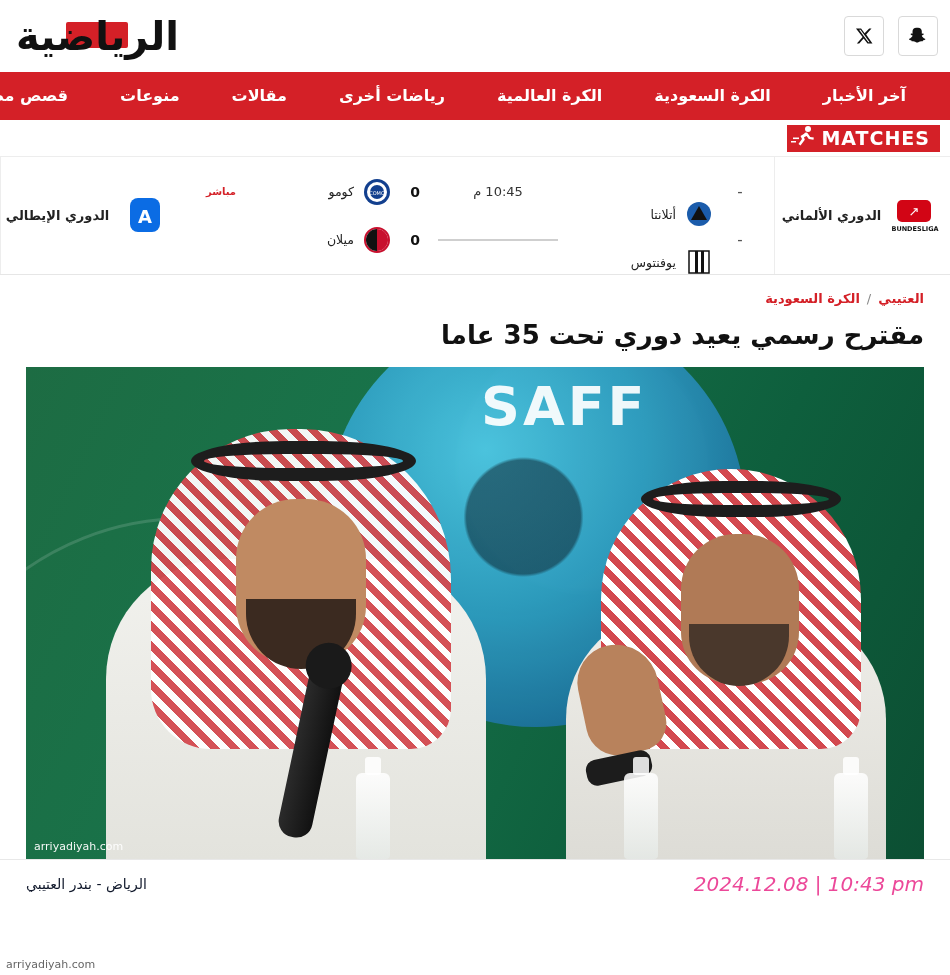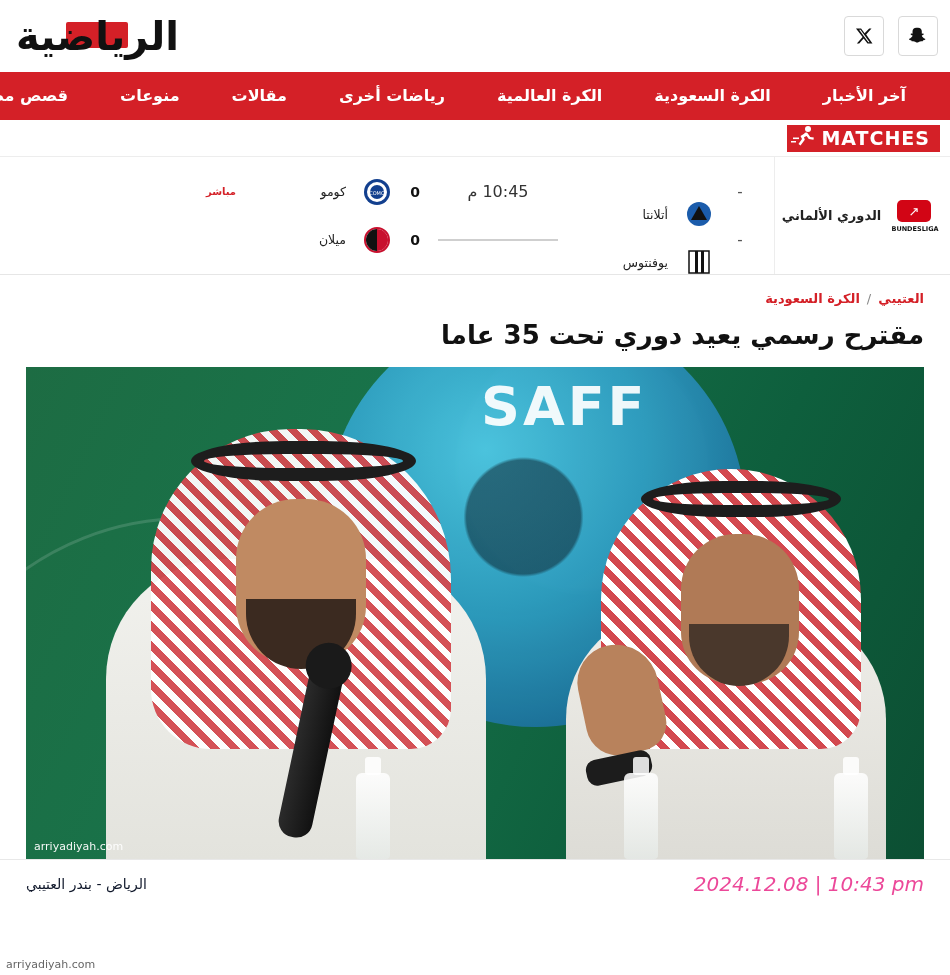--- a/index.html
+++ b/index.html
@@ -134,29 +134,29 @@
   .fixture {
     display: flex;
     flex-direction: row;
     align-items: center;
     height: 48px;
     padding: 0 14px;
     gap: 6px;
   }
   .fx-dash { width: 40px; text-align: center; color: #555; font-size: 15px; }
   .fx-team {
-    display: flex; flex-direction: row; align-items: center; gap: 16px;
+    display: flex; flex-direction: row; align-items: center; gap: 8px;
     width: 150px;
   }
   .fx-team.right { justify-content: flex-start; margin-top: 45px; }
   .fx-team .tname { font-size: 12.5px; color: #222; }
   .fx-logo { width: 30px; height: 30px; display: flex; align-items: center; justify-content: center; }
   .fx-score { font-size: 14px; font-weight: 700; color: #111; width: 34px; text-align: center; }
   .fx-mid { width: 120px; text-align: center; }
-  .fx-time { font-size: 16px; color: #333; direction: rtl; }
+  .fx-time { font-size: 13px; color: #333; direction: rtl; }
   .fx-live { font-size: 10px; color: #d42027; font-weight: 700; }
   .fx-underline { height: 2px; background: #cfcfcf; width: 120px; margin: 0 auto; }
 
   
   .article {
     padding: 16px 26px 0 26px;
   }
   .breadcrumb {
     display: flex;
     flex-direction: row;
@@ -492,20 +492,29 @@
               <path d="M14 3 a11 11 0 0 1 0 22z" fill="#c8102e"></path>
               <path d="M14 3 a11 11 0 0 0 0 22z" fill="#111"></path>
             </svg>
           </div>
           <div class="tname">ميلان</div>
         </div>
         <div class="fx-live"></div>
       </div>
     </div>
 
+    <div class="league-cell">
+      <div class="league-name">الدوري الإيطالي</div>
+      <div class="league-logo">
+        <svg width="46" height="44" viewBox="0 0 46 44">
+          <rect x="8" y="4" width="30" height="34" rx="8" fill="#0b6ce4"></rect>
+          <text x="23" y="29" font-size="18" fill="#fff" text-anchor="middle" font-family="DejaVu Sans" font-weight="bold">A</text>
+        </svg>
+      </div>
+    </div>
   </div>
 </div>
 
 <div class="article">
   <div class="breadcrumb">
     <span class="crumb">العتيبي</span>
     <span class="sep">/</span>
     <span class="crumb">الكرة السعودية</span>
   </div>
 

